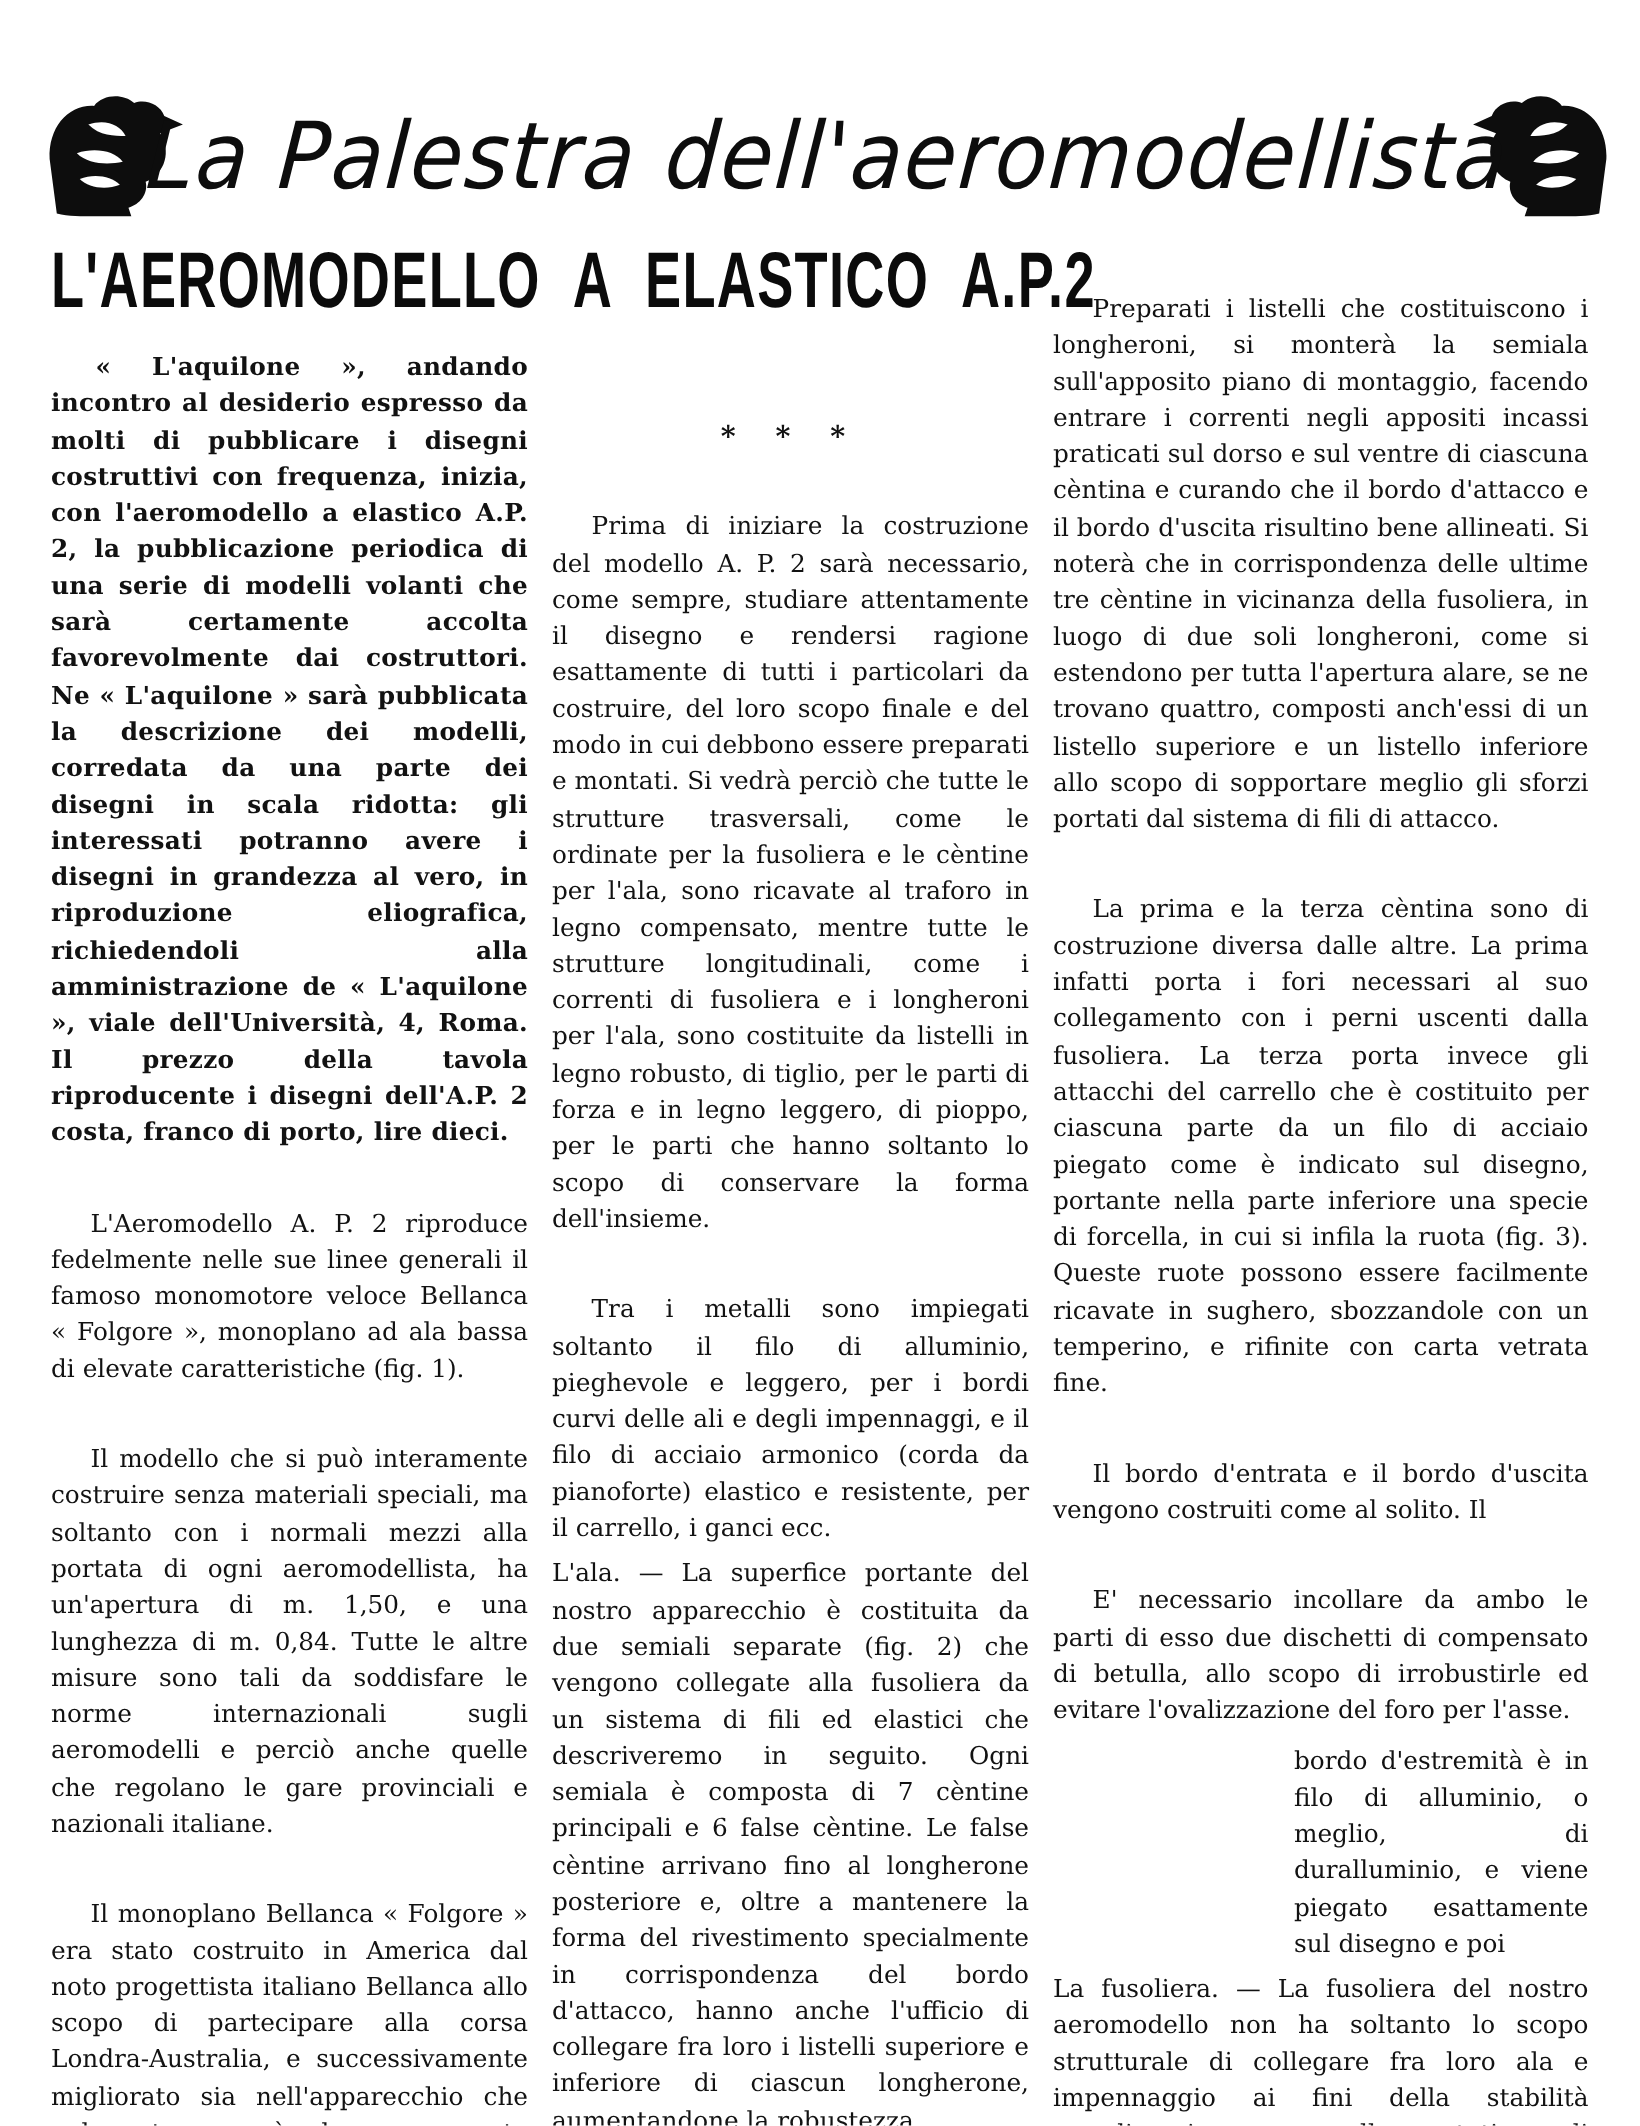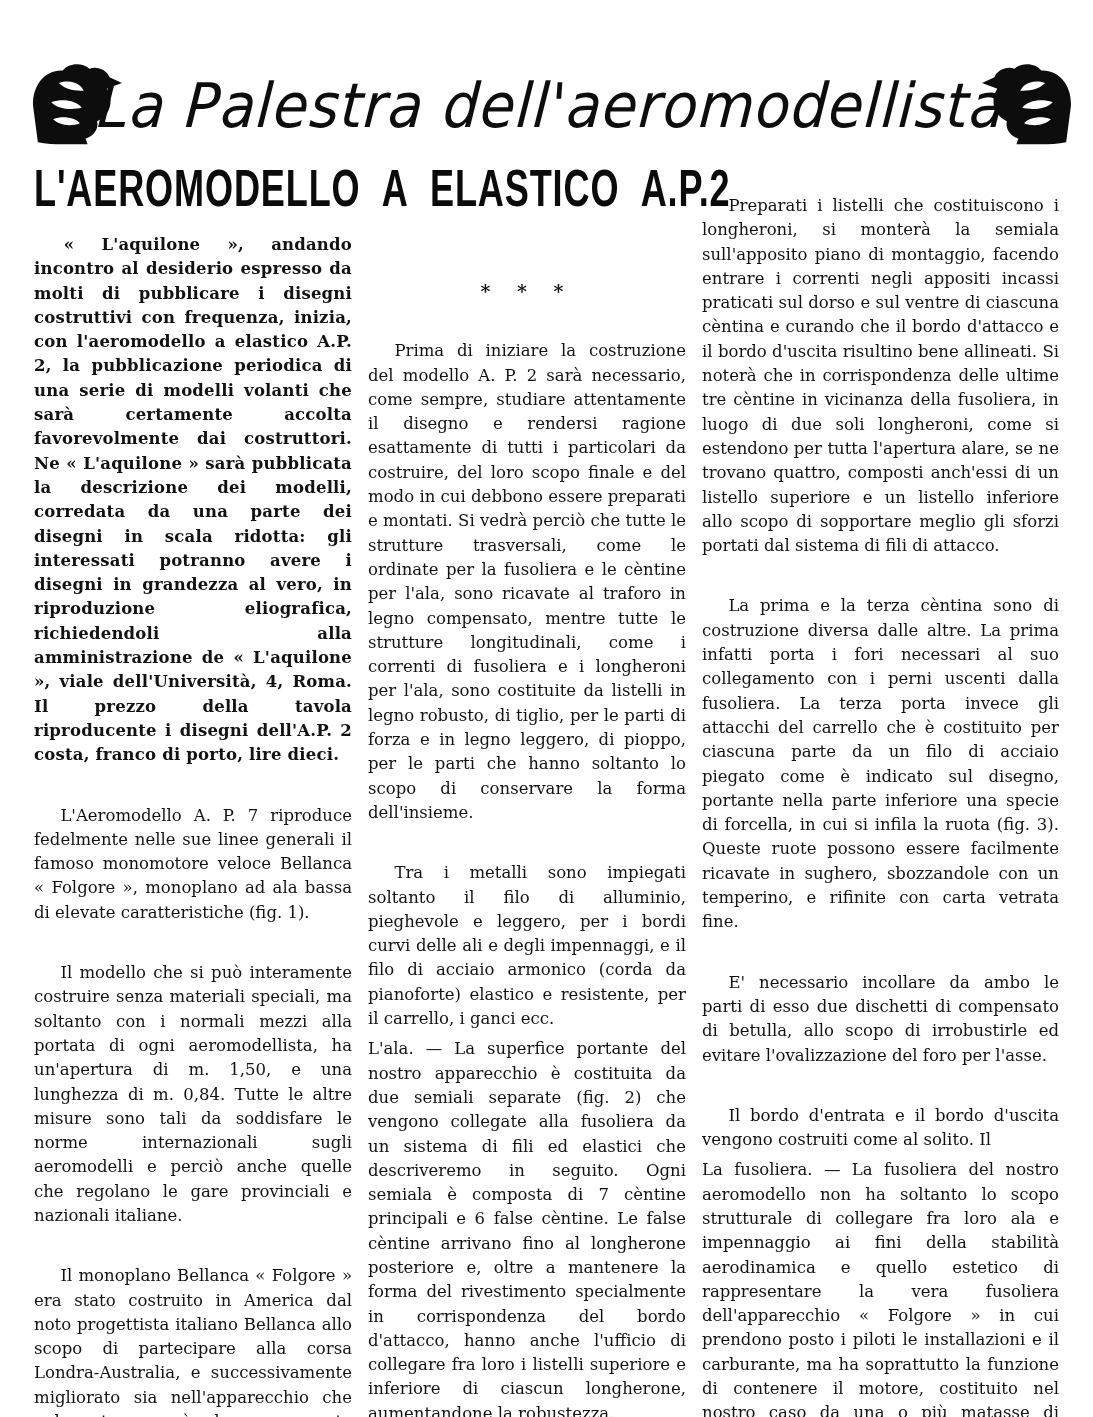--- a/index.html
+++ b/index.html
@@ -99,39 +99,40 @@
 
   <div class="content">
 
     <div class="left-zone">
       <h2 class="article-title">L'AEROMODELLO A ELASTICO A.P.2</h2>
 
       <div class="two-cols">
 
         <div class="column col1">
           <p class="intro">« L'aquilone », andando incontro al desiderio espresso da molti di pubblicare i disegni costruttivi con frequenza, inizia, con l'aeromodello a elastico A.P. 2, la pubblicazione periodica di una serie di modelli volanti che sarà certamente accolta favorevolmente dai costruttori. Ne « L'aquilone » sarà pubblicata la descrizione dei modelli, corredata da una parte dei disegni in scala ridotta: gli interessati potranno avere i disegni in grandezza al vero, in riproduzione eliografica, richiedendoli alla amministrazione de « L'aquilone », viale dell'Università, 4, Roma. Il prezzo della tavola riproducente i disegni dell'A.P. 2 costa, franco di porto, lire dieci.</p>
-          <p class="ind">L'Aeromodello A. P. 7 riproduce fedelmente nelle sue linee generali il famoso monomotore veloce Bellanca « Folgore », monoplano ad ala bassa di elevate caratteristiche (fig. 1).</p>
+          <p class="ind">L'Aeromodello A. P. 2 riproduce fedelmente nelle sue linee generali il famoso monomotore veloce Bellanca « Folgore », monoplano ad ala bassa di elevate caratteristiche (fig. 1).</p>
           <p class="ind">Il modello che si può interamente costruire senza materiali speciali, ma soltanto con i normali mezzi alla portata di ogni aeromodellista, ha un'apertura di m. 1,50, e una lunghezza di m. 0,84. Tutte le altre misure sono tali da soddisfare le norme internazionali sugli aeromodelli e perciò anche quelle che regolano le gare provinciali e nazionali italiane.</p>
           <p class="ind">Il monoplano Bellanca « Folgore » era stato costruito in America dal noto progettista italiano Bellanca allo scopo di partecipare alla corsa Londra-Australia, e successivamente migliorato sia nell'apparecchio che nel motore, così che con questo apparecchio è stata compiuta la traversata dell'Atlantico senza scalo. La costruzione è in legno per l'ala, che è a due longheroni e rivestita in tela. La fusoliera è in tubi saldati di acciaio al cromo-molibdeno con copertura in tela e carenature in duralluminio.</p>
 
         </div>
 
         <div class="column col2">
           <div class="separator">* * *</div>
           <p class="ind">Prima di iniziare la costruzione del modello A. P. 2 sarà necessario, come sempre, studiare attentamente il disegno e rendersi ragione esattamente di tutti i particolari da costruire, del loro scopo finale e del modo in cui debbono essere preparati e montati. Si vedrà perciò che tutte le strutture trasversali, come le ordinate per la fusoliera e le cèntine per l'ala, sono ricavate al traforo in legno compensato, mentre tutte le strutture longitudinali, come i correnti di fusoliera e i longheroni per l'ala, sono costituite da listelli in legno robusto, di tiglio, per le parti di forza e in legno leggero, di pioppo, per le parti che hanno soltanto lo scopo di conservare la forma dell'insieme.</p>
           <p class="ind">Tra i metalli sono impiegati soltanto il filo di alluminio, pieghevole e leggero, per i bordi curvi delle ali e degli impennaggi, e il filo di acciaio armonico (corda da pianoforte) elastico e resistente, per il carrello, i ganci ecc.</p>
           <p><span class="lead-italic">L'ala.</span> <span>— La superfice portante del nostro apparecchio è costituita da due semiali separate (fig. 2) che vengono collegate alla fusoliera da un sistema di fili ed elastici che descriveremo in seguito. Ogni semiala è composta di 7 cèntine principali e 6 false cèntine. Le false cèntine arrivano fino al longherone posteriore e, oltre a mantenere la forma del rivestimento specialmente in corrispondenza del bordo d'attacco, hanno anche l'ufficio di collegare fra loro i listelli superiore e inferiore di ciascun longherone, aumentandone la robustezza.</span></p>
           <p class="ind">Si copieranno anzitutto sul compensato i contorni esatti delle cèntine servendosi di carta da ricalco e si traforeranno col seghetto come al solito. La finitura alla lima deve essere accurata e precisa, affinchè poi il montaggio riesca facile e rapido.</p>
         </div>
 
       </div>
     </div>
 
     <div class="column col3">
       <p class="ind spaced">Preparati i listelli che costituiscono i longheroni, si monterà la semiala sull'apposito piano di montaggio, facendo entrare i correnti negli appositi incassi praticati sul dorso e sul ventre di ciascuna cèntina e curando che il bordo d'attacco e il bordo d'uscita risultino bene allineati. Si noterà che in corrispondenza delle ultime tre cèntine in vicinanza della fusoliera, in luogo di due soli longheroni, come si estendono per tutta l'apertura alare, se ne trovano quattro, composti anch'essi di un listello superiore e un listello inferiore allo scopo di sopportare meglio gli sforzi portati dal sistema di fili di attacco.</p>
       <p class="ind spaced">La prima e la terza cèntina sono di costruzione diversa dalle altre. La prima infatti porta i fori necessari al suo collegamento con i perni uscenti dalla fusoliera. La terza porta invece gli attacchi del carrello che è costituito per ciascuna parte da un filo di acciaio piegato come è indicato sul disegno, portante nella parte inferiore una specie di forcella, in cui si infila la ruota (fig. 3). Queste ruote possono essere facilmente ricavate in sughero, sbozzandole con un temperino, e rifinite con carta vetrata fine.</p>
+      <p class="ind">Il bordo d'entrata e il bordo d'uscita vengono costruiti come al solito. Il</p>
       <p class="ind spaced">E' necessario incollare da ambo le parti di esso due dischetti di compensato di betulla, allo scopo di irrobustirle ed evitare l'ovalizzazione del foro per l'asse.</p>
-      <p class="ind">Il bordo d'entrata e il bordo d'uscita vengono costruiti come al solito. Il</p>
+      <p class="indent-block">bordo d'estremità è in filo di alluminio, o meglio, di duralluminio, e viene piegato esattamente sul disegno e poi</p>
       <p><span class="lead-italic">La fusoliera.</span> <span>— La fusoliera del nostro aeromodello non ha soltanto lo scopo strutturale di collegare fra loro ala e impennaggio ai fini della stabilità aerodinamica e quello estetico di rappresentare la vera fusoliera dell'apparecchio « Folgore » in cui prendono posto i piloti le installazioni e il carburante, ma ha soprattutto la funzione di contenere il motore, costituito nel nostro caso da una o più matasse di elastico.</span></p>
     </div>
 
   </div>
 </div>
 
 </body></html>

